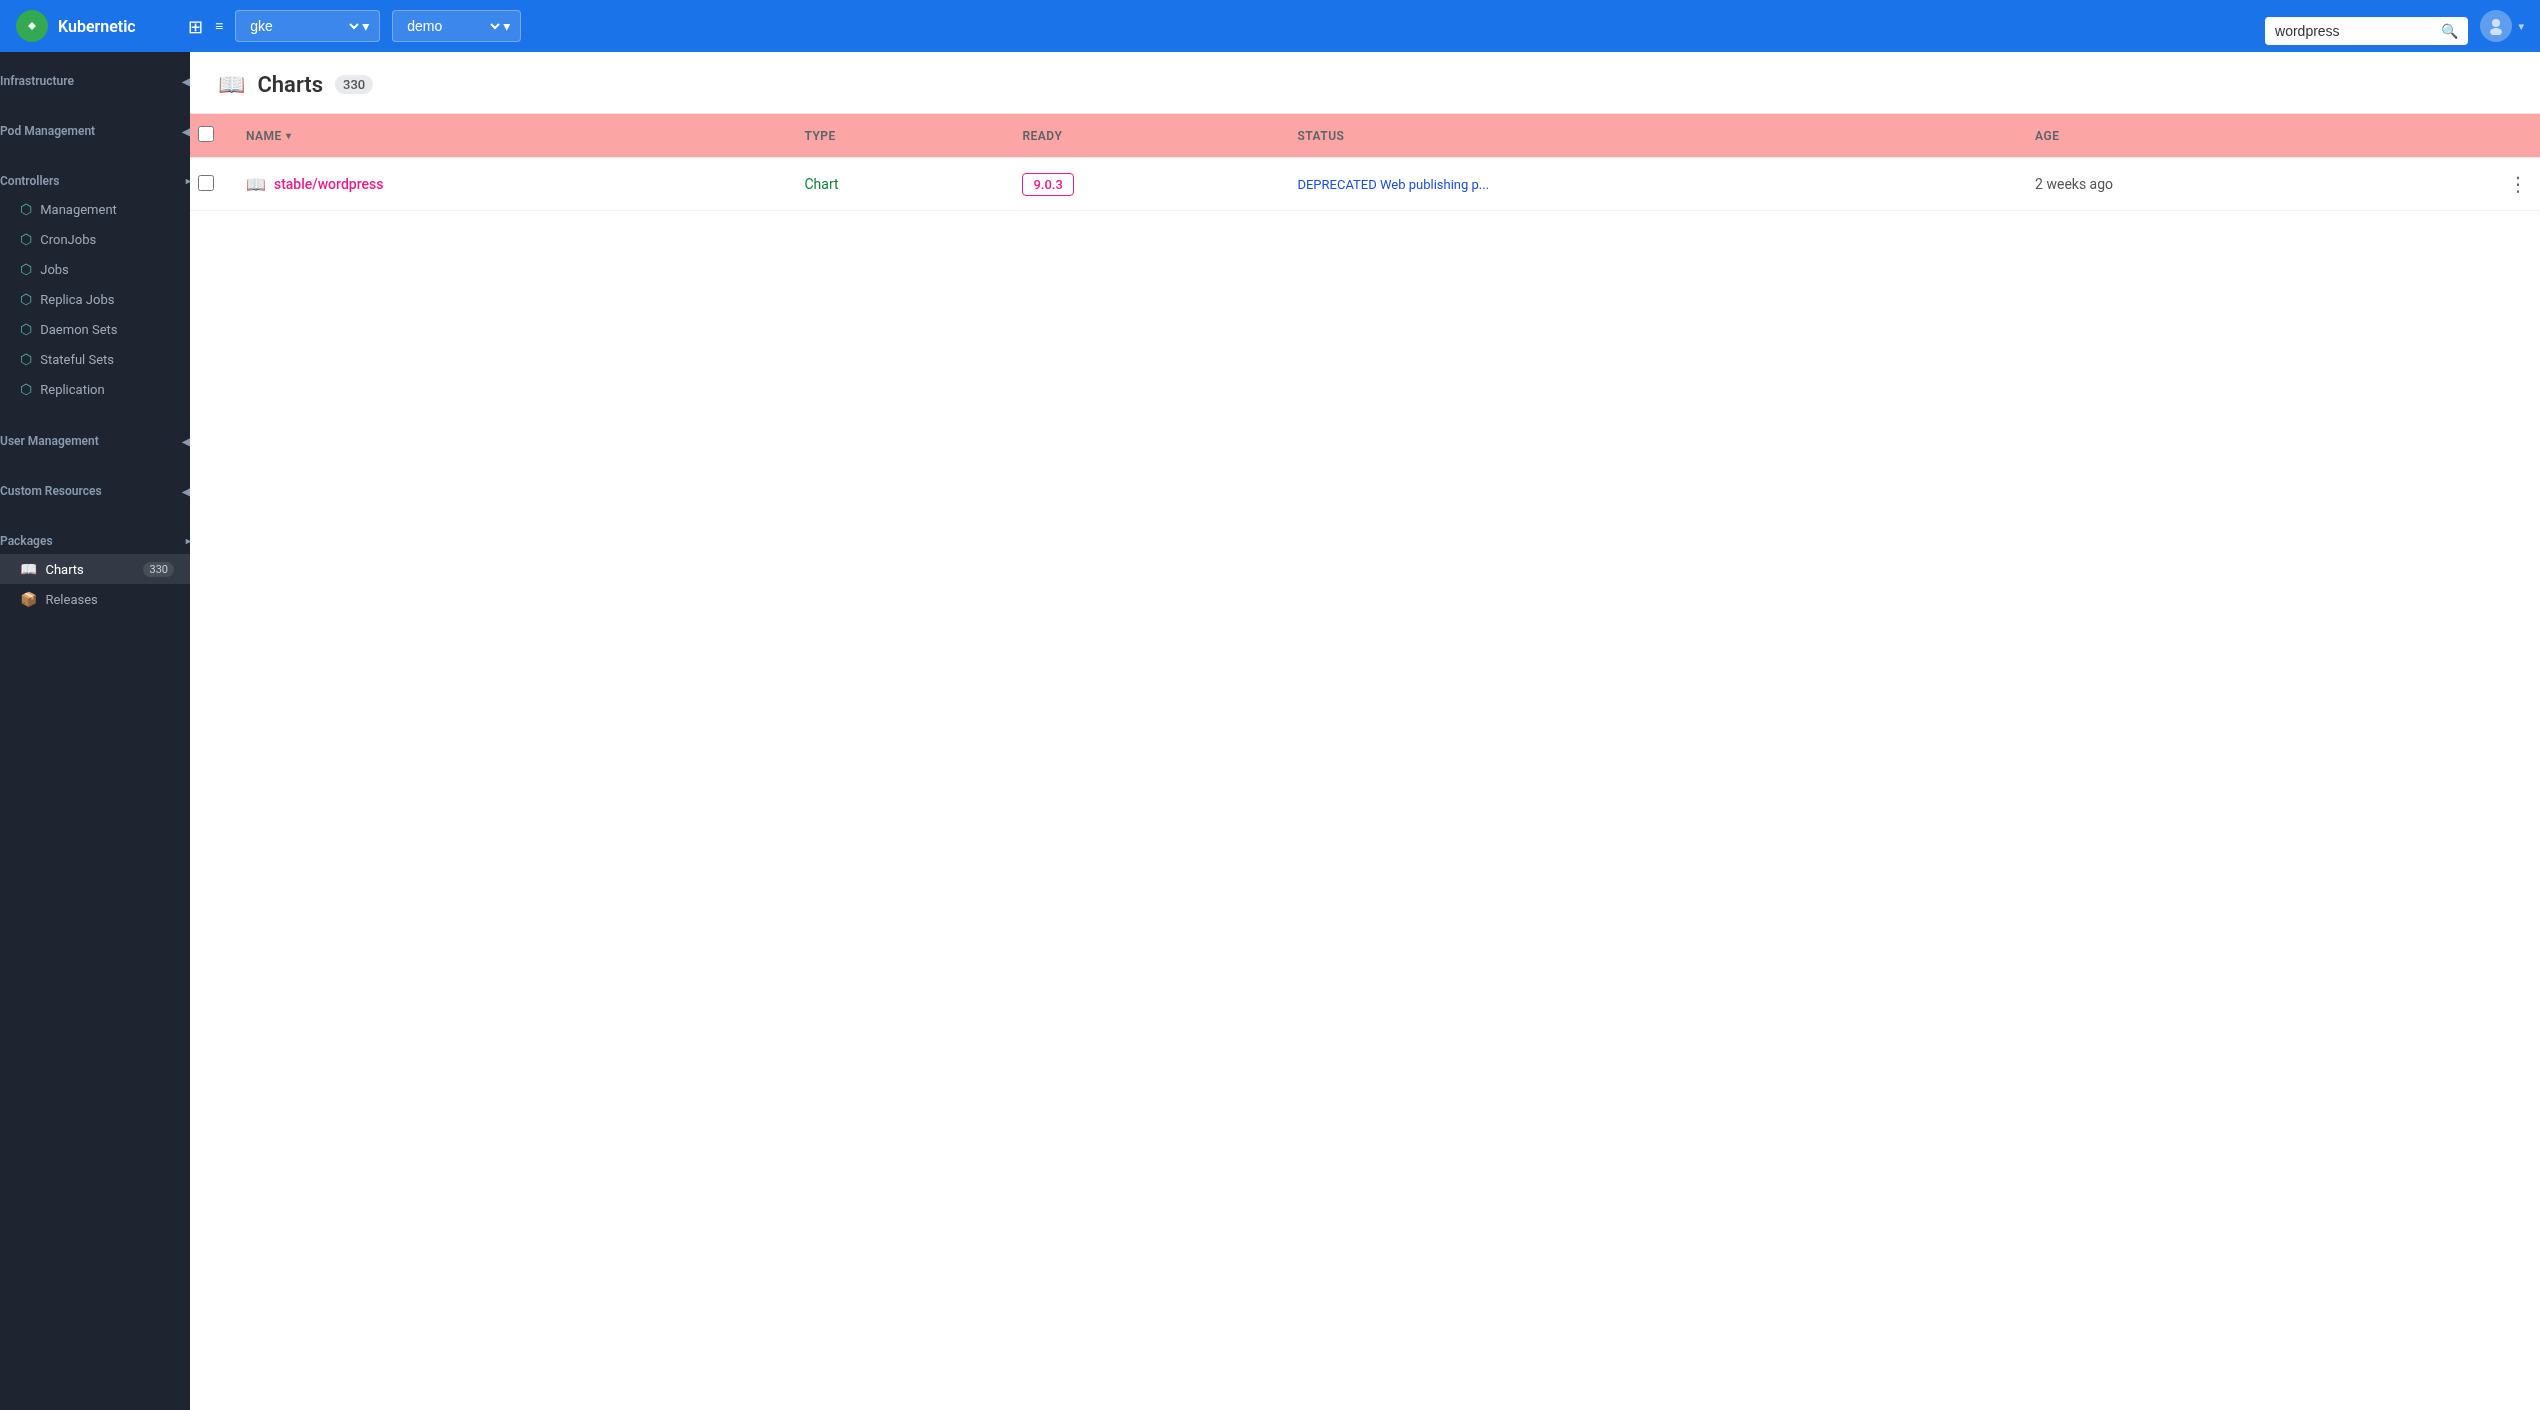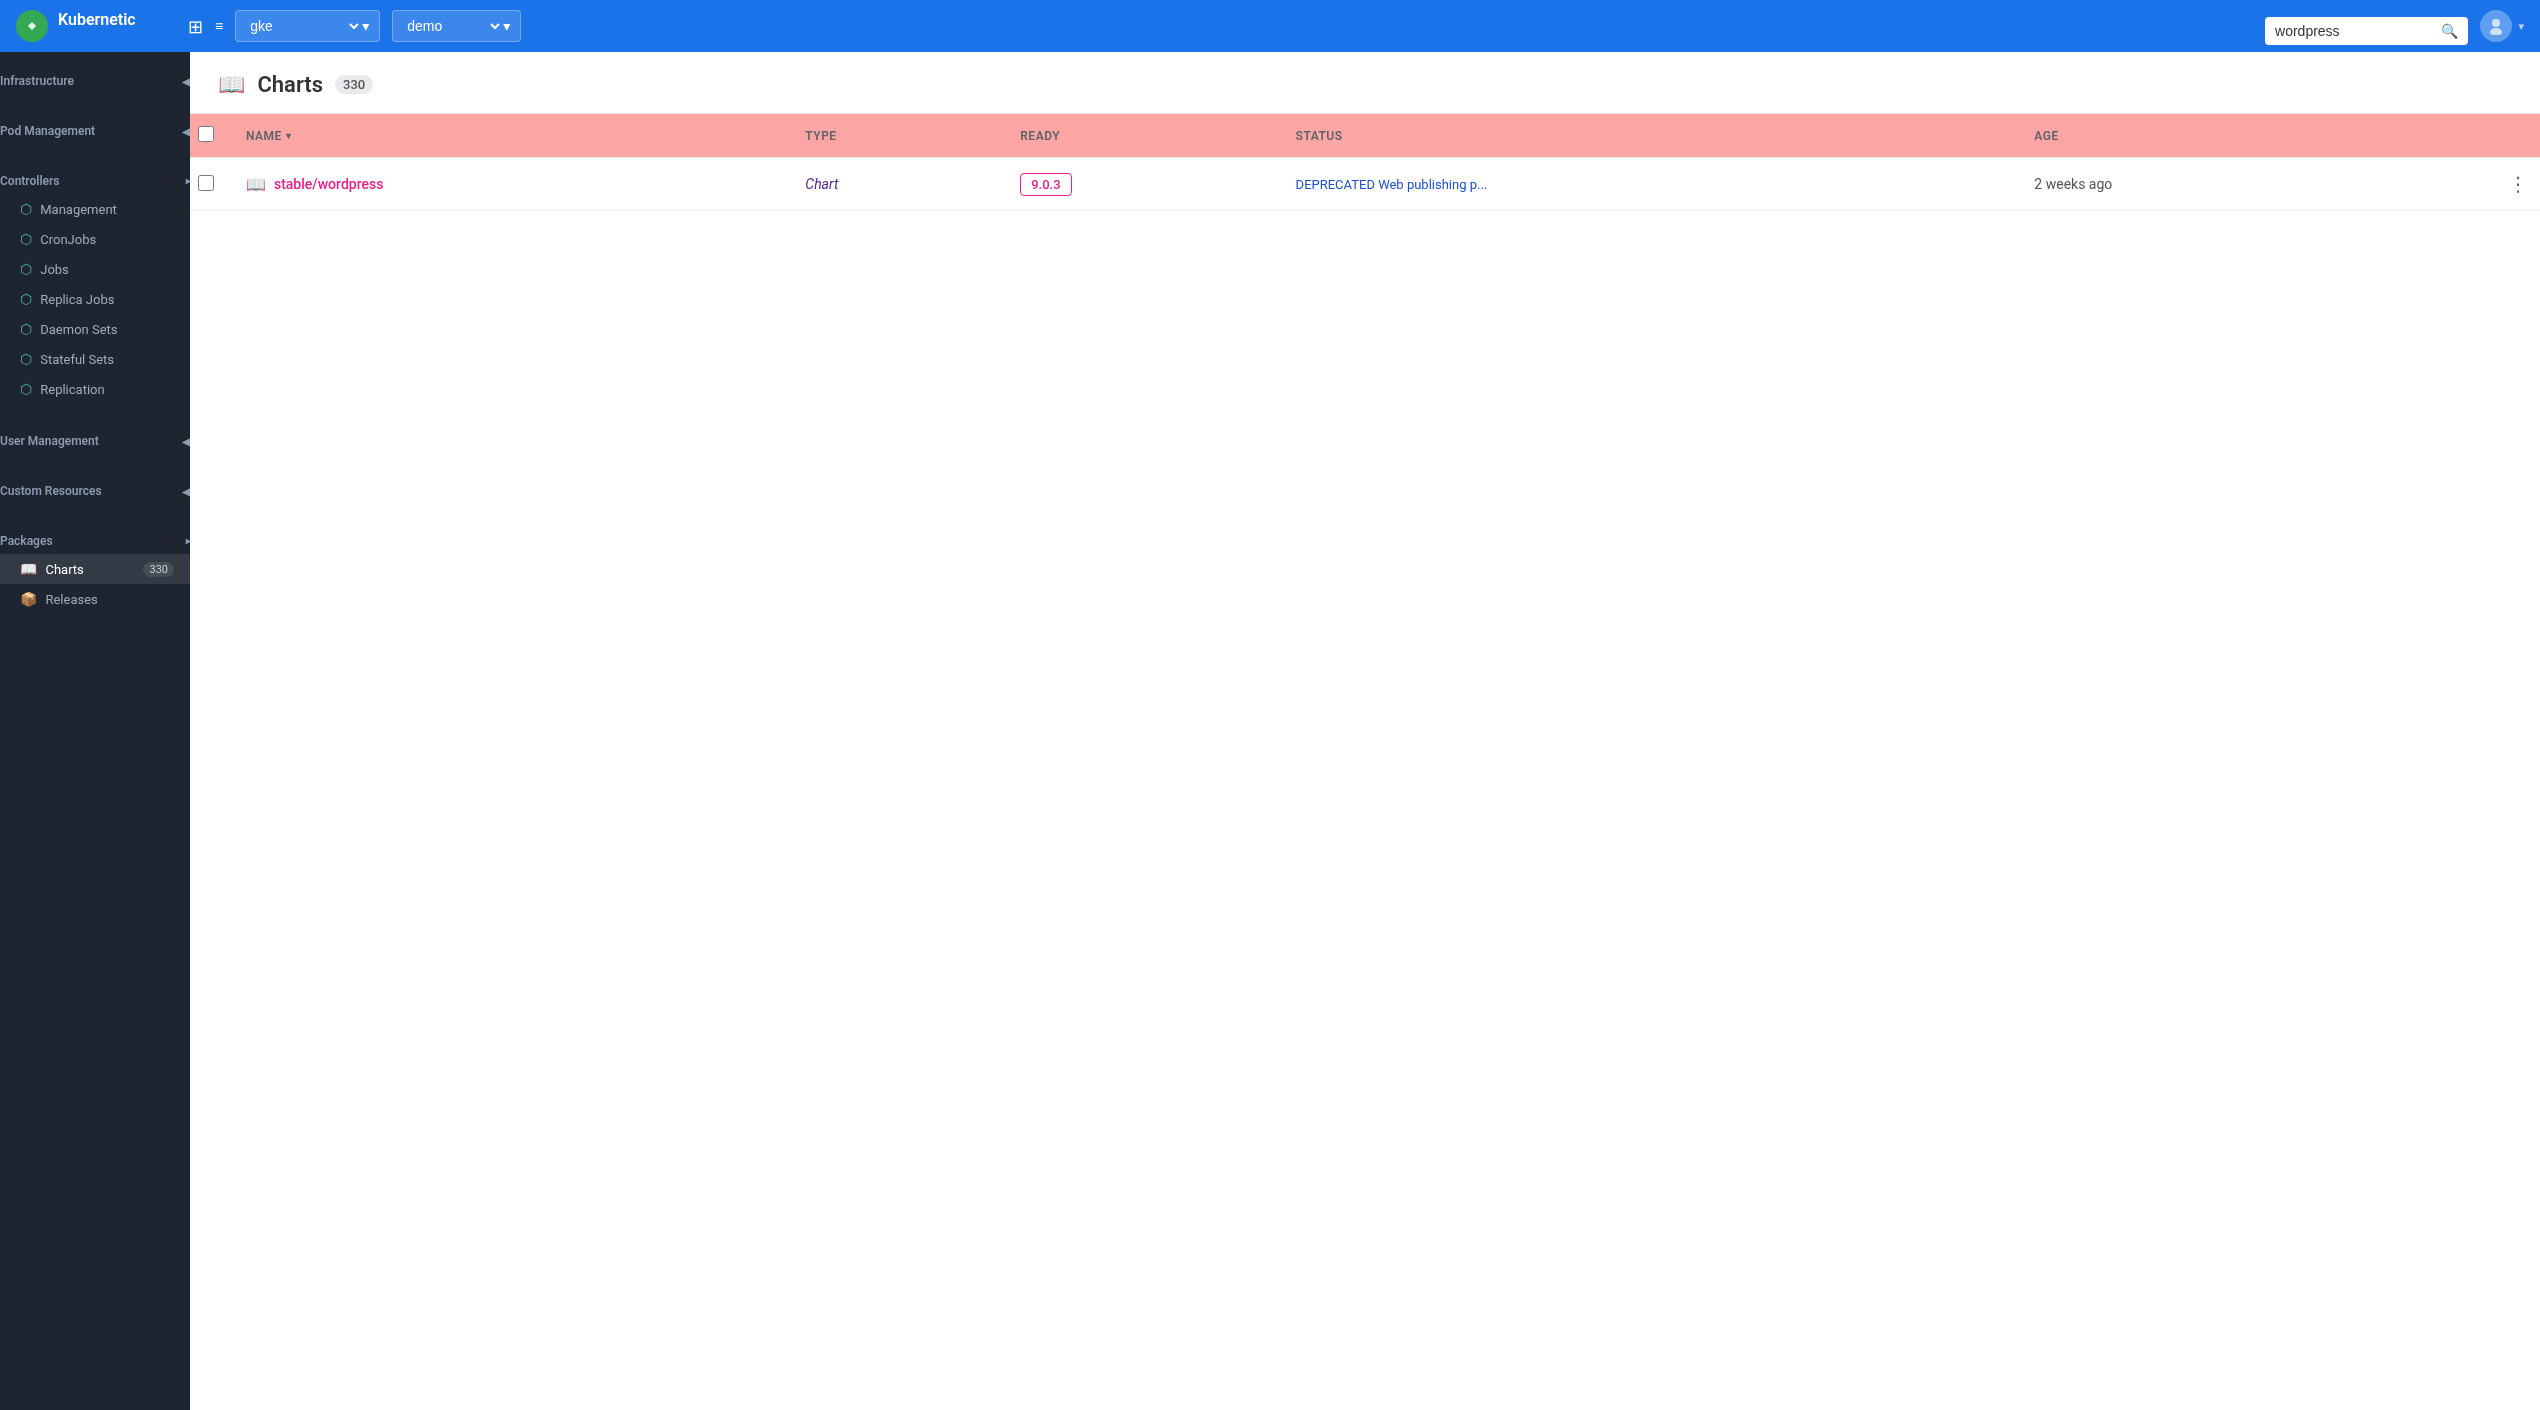--- a/index.html
+++ b/index.html
@@ -11,20 +11,21 @@
       background: #1a73e8;
       display: flex;
       align-items: center;
       padding: 0 16px;
       gap: 12px;
       flex-shrink: 0;
       z-index: 100;
     }
     .topbar-brand {
       display: flex;
+      align-items: center;
       gap: 10px;
       color: white;
       font-weight: 600;
       font-size: 16px;
       min-width: 160px;
     }
     .brand-logo {
       width: 32px;
       height: 32px;
       background: #34a853;
@@ -227,21 +228,21 @@
     tbody td:first-child { padding: 14px 8px; width: 40px; }
     .td-name {
       display: flex;
       align-items: center;
       gap: 8px;
       color: #e91e8c;
       font-weight: 500;
       cursor: pointer;
     }
     .name-icon { color: #e91e8c; font-size: 16px; }
-    .td-type { color: #4c1d95; font-style: italic; }
+    .td-type { color: #15803d; }
     .ready-badge {
       display: inline-block;
       padding: 3px 10px;
       border: 1.5px solid #e91e8c;
       color: #e91e8c;
       border-radius: 4px;
       font-size: 13px;
       font-weight: 500;
     }
     .td-status { color: #1d4ed8; font-size: 13px; max-width: 300px; overflow: hidden; text-overflow: ellipsis; white-space: nowrap; }

